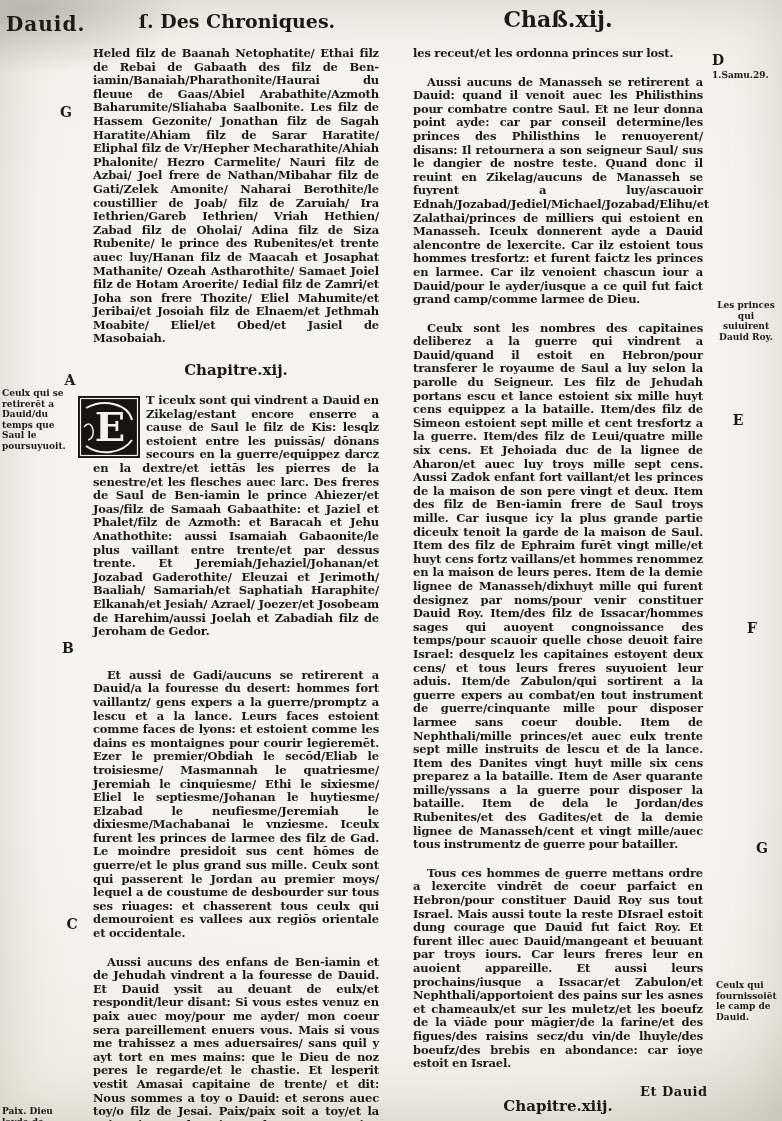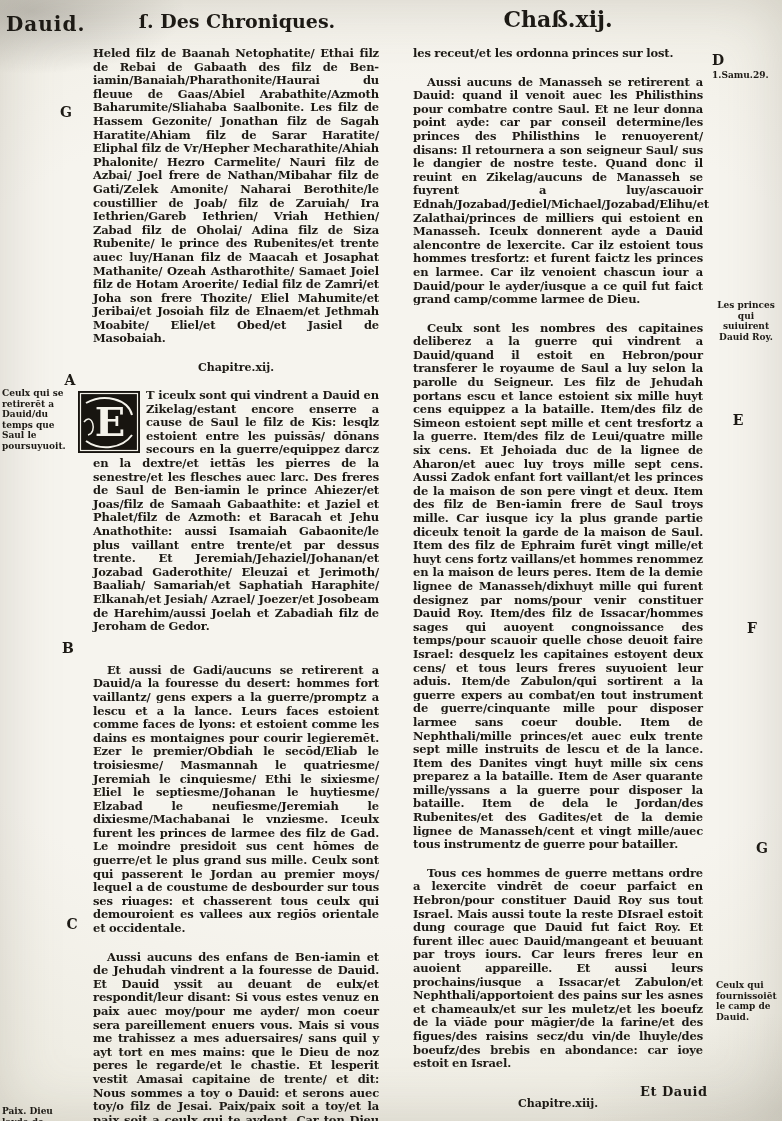--- a/index.html
+++ b/index.html
@@ -28,21 +28,21 @@
   p.body{
     margin:15px;padding:0;
     font-size:11.5px;line-height:13.6px;
     font-weight:bold;
     text-align:justify;
     letter-spacing:-0.15px;
     word-spacing:-0.3px;
   }
   p.body.indent{text-indent:14px;}
   .chap-head{
-    text-align:center;font-size:11px;font-weight:bold;
+    text-align:center;font-size:15px;font-weight:bold;
     margin:5px 0 4px 0;
   }
   .chap-head-bottom{margin-top:26px;}
   
   .dropcap{
     float:left;
     width:62px;height:62px;
     margin:2px 6px 2px 0;
   }
   .dropcap svg{display:block;}

